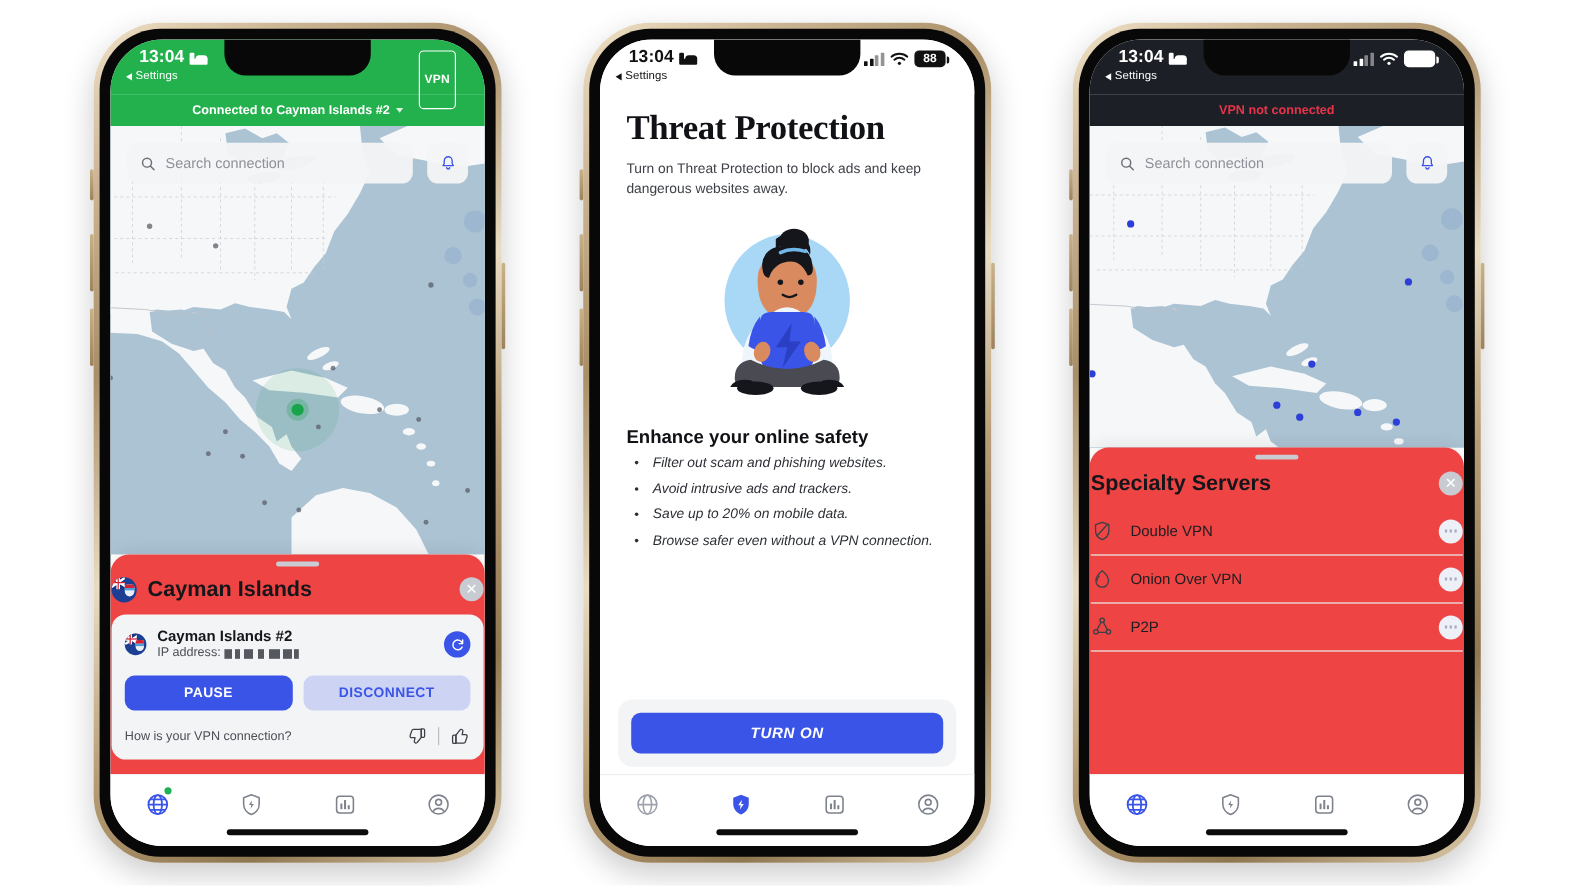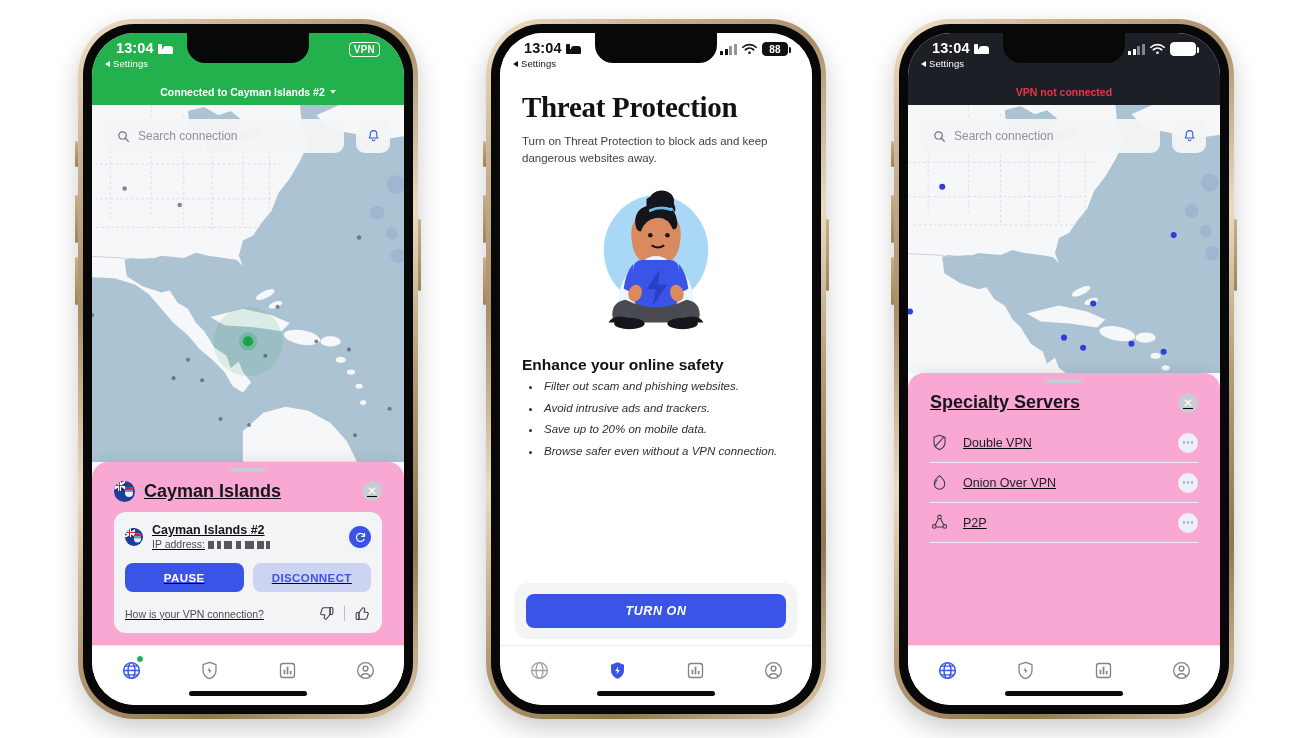--- a/index.html
+++ b/index.html
@@ -123,21 +123,21 @@
   }
   .batt.filled { background: currentColor; border-color: currentColor; }
   .batt.filled span { color: #fff; }
   .batt::after {
     content:''; position:absolute; right:-3.5px; top:4px;
     width: 2px; height: 6px; background: currentColor; border-radius: 0 1.5px 1.5px 0;
   }
   .vpn-chip {
     border: 1.4px solid currentColor;
     border-radius: 4px;
-    padding: 1px 4px;
+    padding: 18px 4px;
     font-size: 10px; font-weight: bold;
     letter-spacing: .2px;
   }
 
   
   .conn-banner {
     flex: 0 0 auto;
     height: 26px;
     display: flex; align-items: center; justify-content: center;
     gap: 5px;
@@ -182,26 +182,25 @@
     width: 34px; height: 34px;
     background: rgba(243,244,246,.95);
     border-radius: 9px;
     display: flex; align-items: center; justify-content: center;
   }
 
   
   .sheet {
     position: relative;
     flex: 0 0 auto;
-    background: #f9a8d4;
+    background: #ef4444;
     border-radius: 16px 16px 0 0;
-    padding: 0 22px;
+    padding: 0 1px;
     box-shadow: 0 -3px 14px rgba(0,0,0,.07);
     z-index: 5;
-    text-decoration: underline;
   }
   .grabber {
     width: 36px; height: 4px;
     background: #c9ccd2;
     border-radius: 3px;
     margin: 6px auto 0 auto;
   }
   .sheet-head {
     display: flex; align-items: center;
     gap: 9px;

